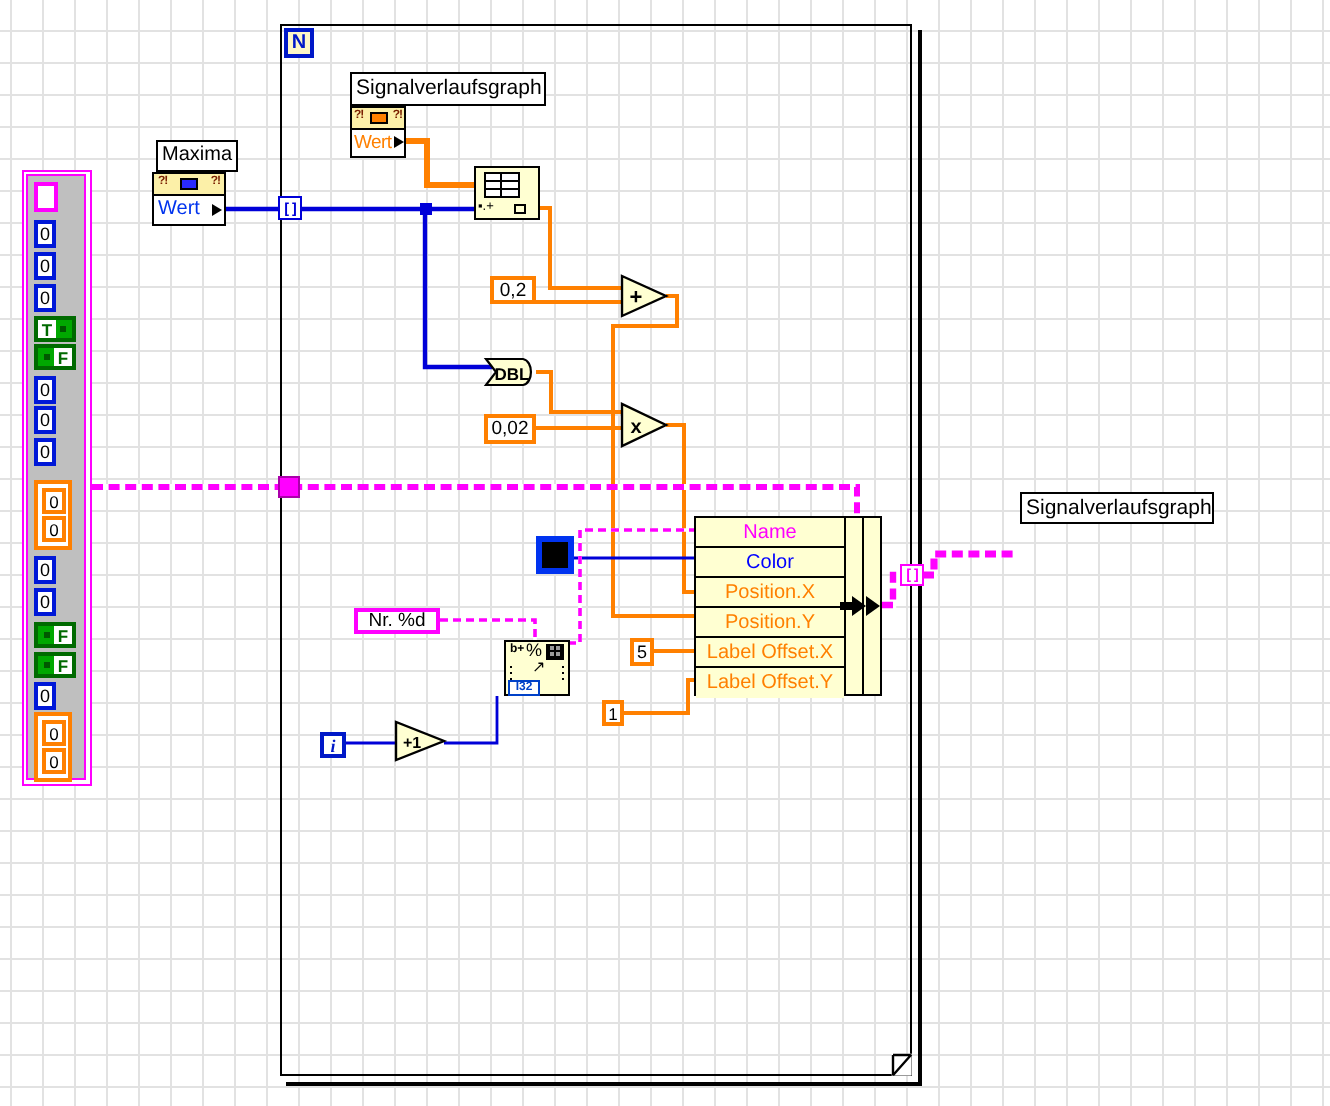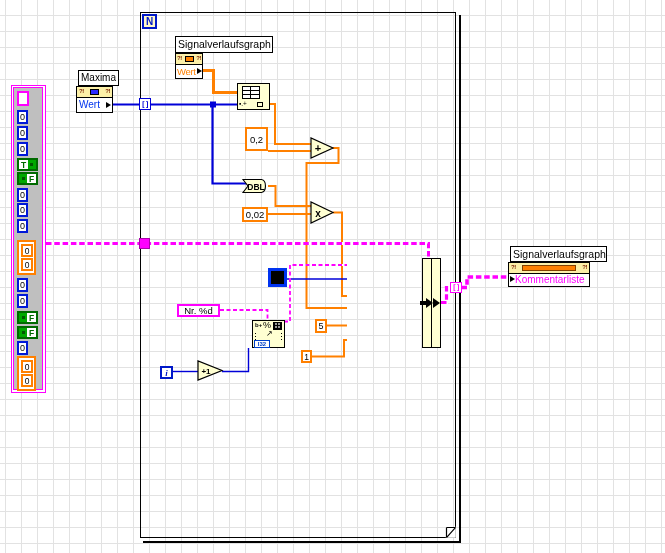--- a/index.html
+++ b/index.html
@@ -158,31 +158,20 @@
     </div>
     <div class="proprow" style="height:14px;">
       <span style="color:#ff8000;font-size:9.5px;letter-spacing:-0.3px;padding-left:1px;">Wert</span>
       <div class="arrow-r" style="right:0;"></div>
     </div>
   </div>
 
   <div class="abs lbl" style="left:510px;top:246px;width:97px;height:16px;">
     <span>Signalverlaufsgraph</span>
   </div>
-  <div class="abs nodebody" style="left:508px;top:262px;width:82px;height:25px;">
-    <div class="strip">
-      <span class="qm" style="left:2px;">?!</span>
-      <div class="abs" style="left:13px;top:1.5px;width:54px;height:6px;background:#ff8000;border:1px solid #804000;"></div>
-      <span class="qm" style="right:2px;">?!</span>
-    </div>
-    <div class="proprow" style="height:14px;">
-      <div class="arrow-l"></div>
-      <span style="color:#ff00ff;font-size:10px;">Kommentarliste</span>
-    </div>
-  </div>
 
   <div class="abs" style="left:237px;top:83px;width:33px;height:27px;border:1px solid #000;background:#ffffd2;">
     <div class="abs" style="left:4px;top:2px;width:18px;height:13px;border:1.5px solid #000;background:#fff;">
       <div class="abs" style="left:7px;top:0;width:1px;height:100%;background:#000;"></div>
       <div class="abs" style="left:0;top:2.8px;width:100%;height:1px;background:#000;"></div>
       <div class="abs" style="left:0;top:6.6px;width:100%;height:1px;background:#000;"></div>
     </div>
     <span class="abs" style="left:1px;top:16px;font-size:6.5px;line-height:8px;color:#000;">▪.+</span>
     <div class="abs" style="left:19px;top:18px;width:6px;height:5px;border:1px solid #000;background:#ffffd2;"></div>
   </div>
@@ -194,41 +183,51 @@
     <div class="abs" style="left:2px;top:10px;width:1px;height:9px;background-image:repeating-linear-gradient(0deg,#000 0 1px,transparent 1px 3px);"></div>
     <div class="abs" style="left:28px;top:10px;width:1px;height:9px;background-image:repeating-linear-gradient(0deg,#000 0 1px,transparent 1px 3px);"></div>
     <span class="abs" style="left:13px;top:8px;font-size:8px;line-height:9px;">↗</span>
     <div class="abs" style="left:1px;top:19px;width:16px;height:8px;border:1px solid #0041c8;background:#fff;color:#0041c8;font-size:6px;font-weight:bold;display:flex;align-items:center;justify-content:center;">
       <span>I32</span>
     </div>
   </div>
 
   <div class="abs" style="left:268px;top:268px;width:19px;height:19px;border:3px solid #0033f0;background:#000;"></div>
 
-  <div class="abs const-o" style="left:245px;top:127px;width:23px;height:24px;font-size:9.5px;">
+  <div class="abs const-o" style="left:245px;top:138px;width:23px;height:14px;font-size:9.5px;">
     <span>0,2</span>
   </div>
   <div class="abs const-o" style="left:242px;top:207px;width:26px;height:15px;font-size:9.5px;">
     <span>0,02</span>
   </div>
   <div class="abs const-o" style="left:315px;top:319px;width:12px;height:14px;font-size:9px;">
     <span>5</span>
   </div>
   <div class="abs const-o" style="left:301px;top:350px;width:11px;height:13px;font-size:8.5px;">
     <span>1</span>
   </div>
 
   <div class="abs" style="left:177px;top:304px;width:43px;height:13px;border:2px solid #ff00ff;background:#fff;display:flex;align-items:center;justify-content:center;font-size:9.5px;color:#000;">
     <span>Nr. %d</span>
   </div>
 
   <div class="abs" style="left:160px;top:366px;width:13px;height:13px;border:2px solid #0018c8;background:#fff;display:flex;align-items:center;justify-content:center;">
     <span style="color:#0018c8;font-size:9px;font-weight:bold;font-family:'Liberation Serif',serif;font-style:italic;">i</span>
   </div>
 
+  <div class="abs" style="left:347px;top:258px;width:76px;height:90px;border:1px solid #000;background:#ffffd2;">
+    <div id="bundle-rows">
+        <div class="row" style="color: rgb(255, 0, 255);">Name</div>
+        <div class="row" style="color: rgb(0, 0, 255);">Color</div>
+        <div class="row" style="color: rgb(255, 128, 0);">Position.X</div>
+        <div class="row" style="color: rgb(255, 128, 0);">Position.Y</div>
+        <div class="row" style="color: rgb(255, 128, 0);">Label Offset.X</div>
+        <div class="row" style="color: rgb(255, 128, 0);">Label Offset.Y</div>
+      </div>
+  </div>
   <div class="abs" style="left:422px;top:258px;width:10px;height:90px;border:1px solid #000;background:#ffffd2;"></div>
   <div class="abs" style="left:431px;top:258px;width:10px;height:90px;border:1px solid #000;background:#ffffd2;"></div>
 
   <div class="abs" style="left:139px;top:98px;width:12px;height:12px;border:1.6px solid #0000d8;background:#fff;display:flex;align-items:center;justify-content:center;">
     <span class="tgl" style="color:#0000d8;">[]</span>
   </div>
   <div class="abs" style="left:139px;top:238px;width:11px;height:11px;border:1px solid #aa00aa;background:#ff00ff;"></div>
   <div class="abs" style="left:450px;top:282px;width:12px;height:11px;border:1.6px solid #ff00ff;background:#fff;display:flex;align-items:center;justify-content:center;">
     <span class="tgl" style="color:#ff00ff;">[]</span>
   </div>

